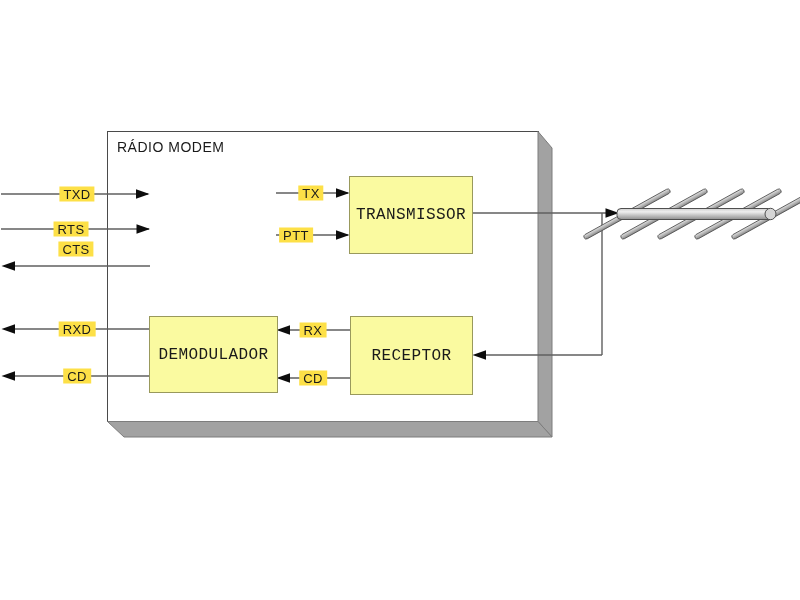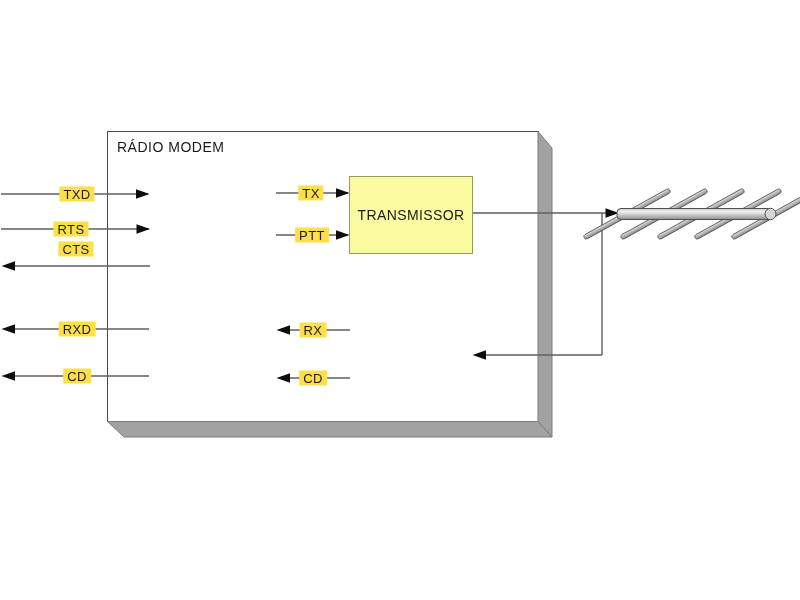--- a/index.html
+++ b/index.html
@@ -5,21 +5,21 @@
   html,body{margin:0;padding:0;background:#ffffff;}
   .stage{position:relative;width:800px;height:600px;background:#ffffff;overflow:hidden;
          font-family:"Liberation Sans",sans-serif;color:#1a1a1a;}
   .enclosure{position:absolute;left:107px;top:131px;width:430px;height:289px;
              border:1px solid #4a4a4a;background:transparent;z-index:1;}
   .enclosure-title{position:absolute;left:9px;top:7px;font-size:14px;letter-spacing:.5px;
                    white-space:nowrap;}
   .wiring{position:absolute;left:0;top:0;z-index:2;}
   .block{position:absolute;background:#fafaa0;border:1px solid #99995c;z-index:3;
          display:flex;align-items:center;justify-content:center;}
-  .block span{font-size:14px;letter-spacing:.4px;white-space:nowrap;}
+  .block span{font-size:16px;letter-spacing:.4px;white-space:nowrap;font-family:Liberation Mono, monospace;}
   .block-modulador{left:150px;top:174px;width:126px;height:112px;}
   .block-transmissor{left:349px;top:176px;width:122px;height:76px;}
   .block-demodulador{left:149px;top:316px;width:127px;height:75px;}
   .block-receptor{left:350px;top:316px;width:121px;height:77px;}
   .sig{position:absolute;transform:translate(-50%,-50%);background:#fde047;
        font-size:13px;letter-spacing:.4px;padding:0 4px;z-index:4;white-space:nowrap;}
 </style>
 </head>
 <body>
 
@@ -104,24 +104,30 @@
         <rect x="726" y="211.6" width="98" height="4.8" rx="2.4" transform="rotate(-29 775 214)"></rect>
       </g>
       <rect x="617" y="208.5" width="155" height="11" rx="4" fill="url(#metal)" stroke="#4f4f4f" stroke-width="1"></rect>
       <ellipse cx="770.5" cy="214" rx="5.5" ry="5.7" fill="#d6d6d6" stroke="#4f4f4f" stroke-width="1"></ellipse>
     </g>
   </svg>
 
   <div class="block block-transmissor">
     <span>TRANSMISSOR</span>
   </div>
+  <div class="block block-demodulador">
+    <span>DEMODULADOR</span>
+  </div>
+  <div class="block block-receptor">
+    <span>RECEPTOR</span>
+  </div>
 
   <span class="sig" style="left:77px;top:194px">TXD</span>
   <span class="sig" style="left:71px;top:229px">RTS</span>
   <span class="sig" style="left:76px;top:249px">CTS</span>
   <span class="sig" style="left:77px;top:329px">RXD</span>
   <span class="sig" style="left:77px;top:376px">CD</span>
   <span class="sig" style="left:311px;top:193px">TX</span>
-  <span class="sig" style="left:312px;top:235px">PTT</span>
+  <span class="sig" style="left:296px;top:235px">PTT</span>
   <span class="sig" style="left:313px;top:330px">RX</span>
   <span class="sig" style="left:313px;top:378px">CD</span>
 
 </div>
 
 </body></html>

